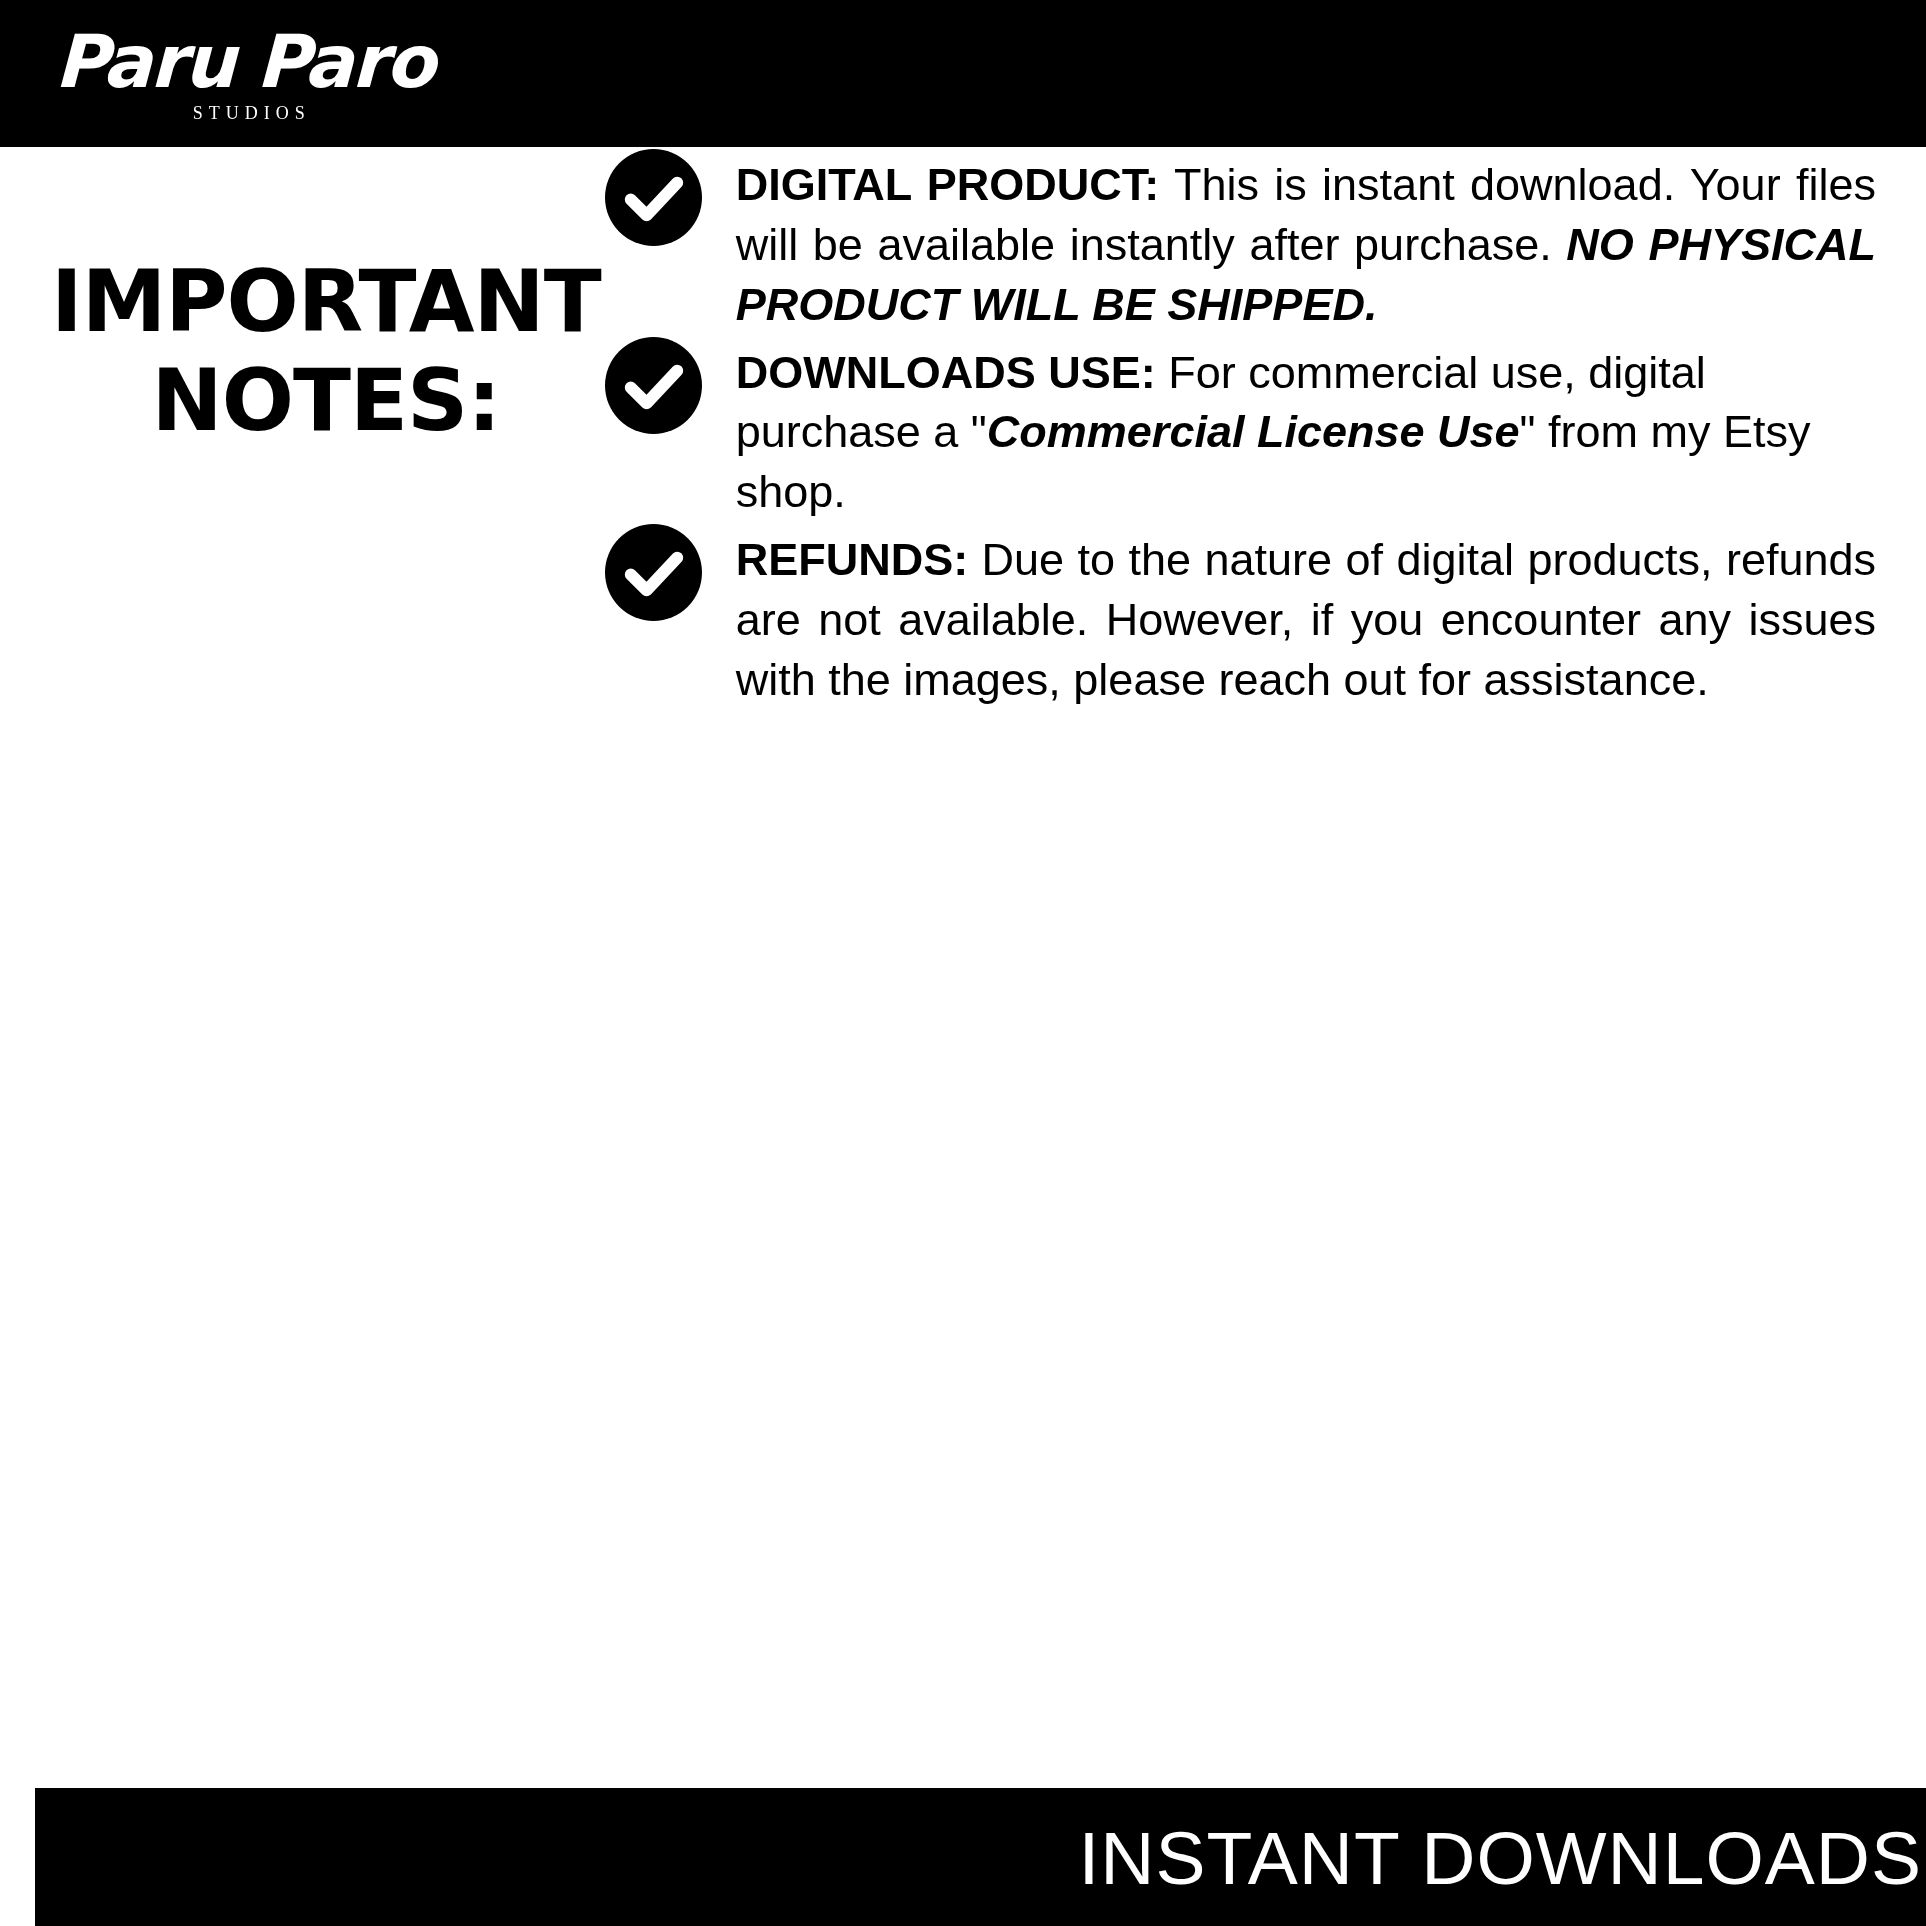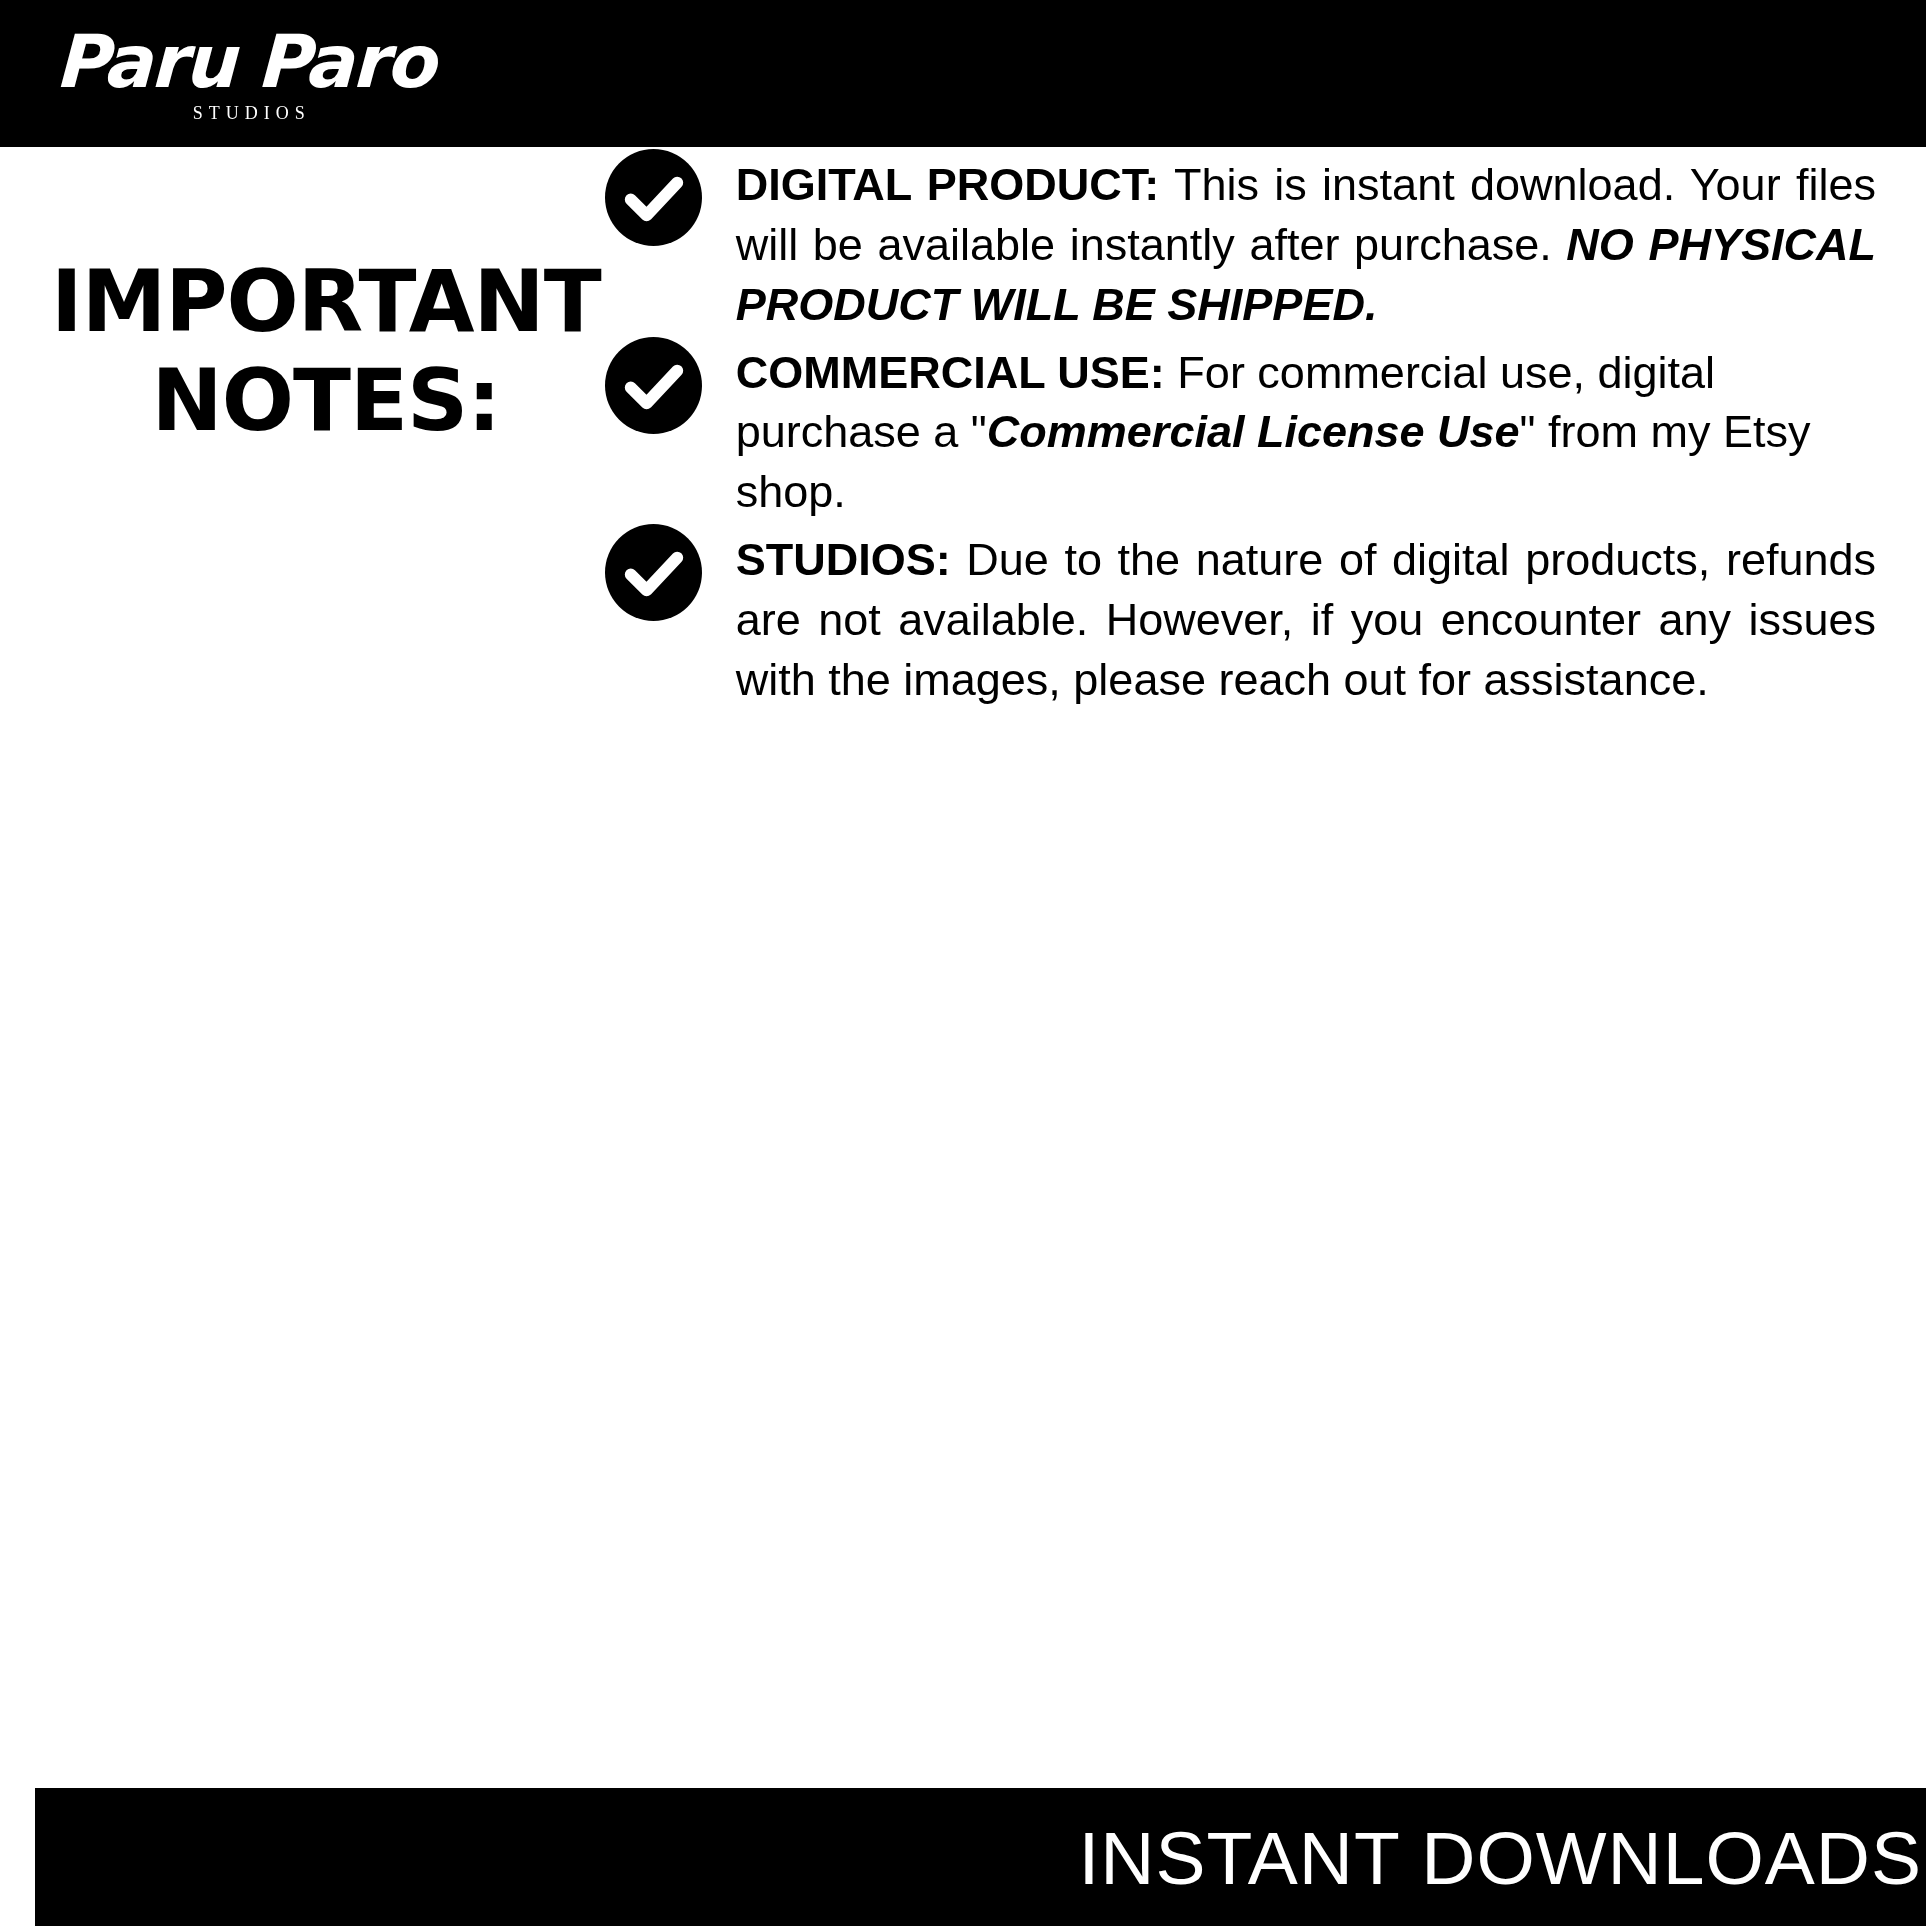--- a/index.html
+++ b/index.html
@@ -181,30 +181,30 @@
         <div class="note-text"><b>DIGITAL PRODUCT:</b><span> This is instant download. Your files will be available instantly after purchase. </span><i>NO PHYSICAL PRODUCT WILL BE SHIPPED.</i><span></span></div>
       </div>
 
 
       <div class="note-item">
         <span class="check-icon">
           <svg viewBox="0 0 98 98" aria-hidden="true">
             <path d="M26 51 L42 67 L73 34" fill="none" stroke="#ffffff" stroke-width="12" stroke-linecap="round" stroke-linejoin="round"></path>
           </svg>
         </span>
-        <div class="note-text left"><b>COMMERCIAL USE:</b><span> For commercial use, digital purchase a "</span><i>Commercial License Use</i><span>" from my Etsy shop.</span></div>
+        <div class="note-text left"><b>DOWNLOADS USE:</b><span> For commercial use, digital purchase a "</span><i>Commercial License Use</i><span>" from my Etsy shop.</span></div>
       </div>
 
       <div class="note-item">
         <span class="check-icon">
           <svg viewBox="0 0 98 98" aria-hidden="true">
             <path d="M26 51 L42 67 L73 34" fill="none" stroke="#ffffff" stroke-width="12" stroke-linecap="round" stroke-linejoin="round"></path>
           </svg>
         </span>
-        <div class="note-text"><b>STUDIOS:</b><span> Due to the nature of digital products, refunds are not available. However, if you encounter any issues with the images, please reach out for assistance.</span><i></i><span></span></div>
+        <div class="note-text"><b>REFUNDS:</b><span> Due to the nature of digital products, refunds are not available. However, if you encounter any issues with the images, please reach out for assistance.</span><i></i><span></span></div>
       </div>
 
 
     </div>
   </div>
 
   <div class="footer-bar">
     <div class="footer-text">INSTANT DOWNLOADS</div>
   </div>
 

